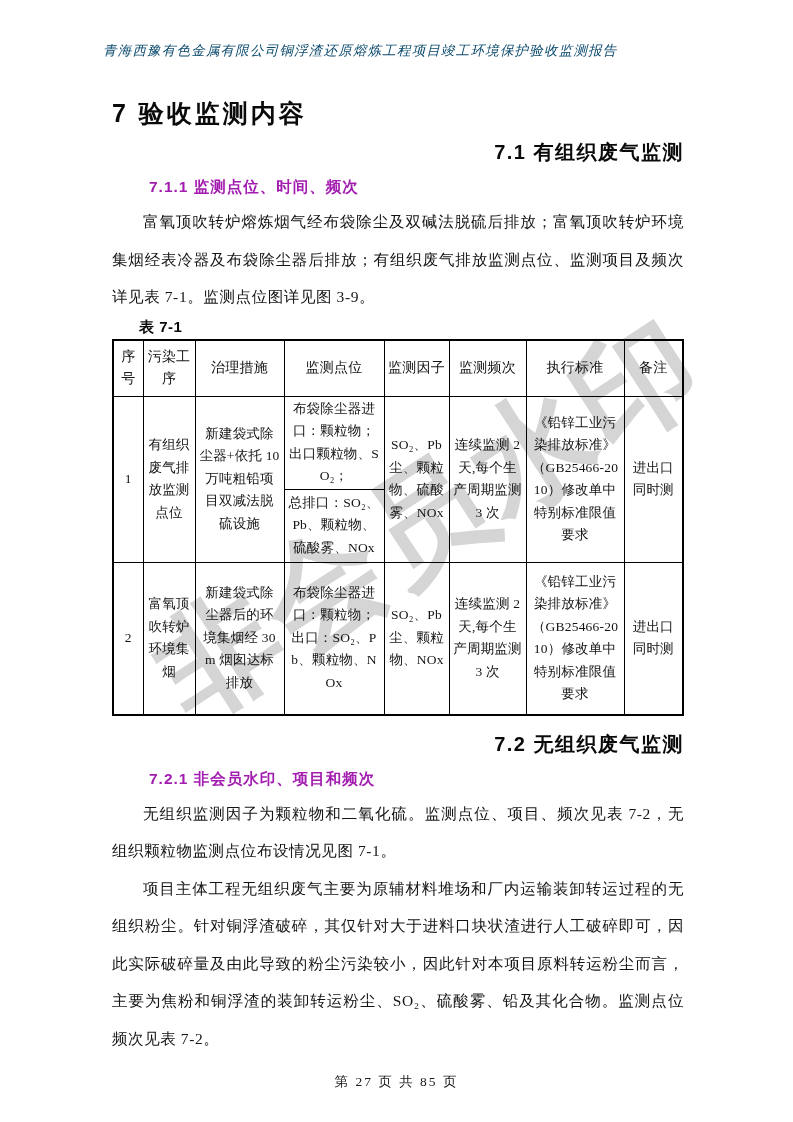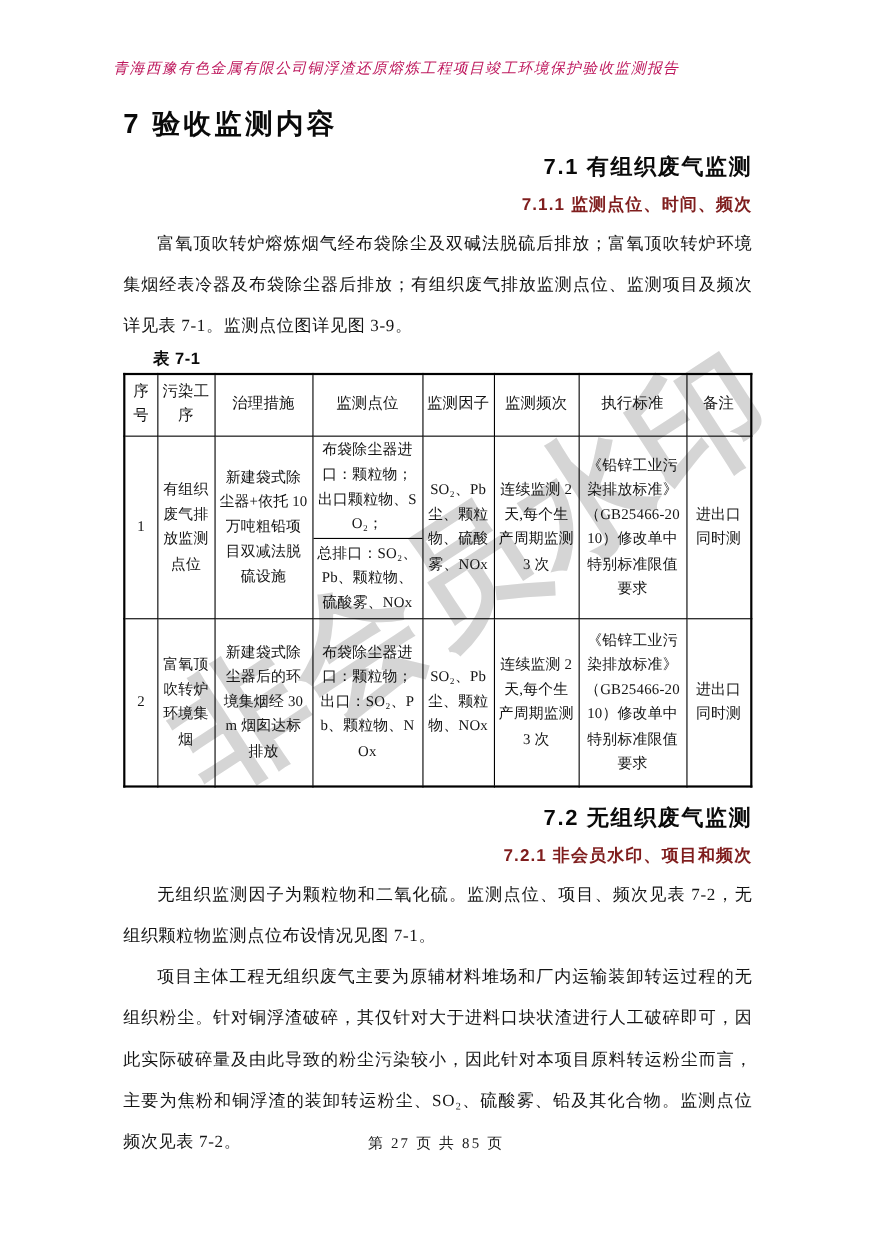--- a/index.html
+++ b/index.html
@@ -14,22 +14,22 @@
   .watermark {
     position:absolute; left:430px; top:520px;
     transform:translate(-50%,-50%) rotate(-33deg);
     font-size:120px; font-weight:bold;
     letter-spacing:4px; white-space:nowrap;
     color:#d5d5d5; z-index:0;
     font-family:"DejaVu Sans","Liberation Sans",sans-serif;
     user-select:none;
   }
   .doc-header {
-    position:absolute; top:53px; left:103px; z-index:1;
-    font-style:italic; font-size:13.5px; letter-spacing:1.2px; color:#be185d;
+    position:absolute; top:42px; left:103px; z-index:1;
+    font-style:italic; font-size:13.5px; letter-spacing:1.2px; color:#0c4a6e;
   }
   .content {
     position:absolute; left:112px; top:0; width:572px; z-index:1;
   }
   .h1 {
     margin:95px 0 0 0;
     font-family:"Liberation Sans","DejaVu Sans",sans-serif;
     font-weight:bold; font-size:25px; line-height:36px; letter-spacing:3px;
     color:#0a0a0a;
   }
@@ -37,22 +37,21 @@
     margin:6px 0 0 0;
     font-family:"Liberation Sans","DejaVu Sans",sans-serif;
     font-weight:bold; font-size:20px; line-height:30px; letter-spacing:1.5px;
     color:#0a0a0a;
     text-align:right;
   }
   .h3 {
     margin:9px 0 0 37px;
     font-family:"Liberation Sans","DejaVu Sans",sans-serif;
     font-weight:bold; font-size:15.5px; line-height:22px; letter-spacing:1px;
-    color:#7f1d1d;
-    text-align:right;
+    color:#a21caf;
   }
   .para {
     margin:5px 0 0 0;
     font-size:15.5px; line-height:37.5px; letter-spacing:0.6px;
     text-indent:31px; text-align:justify;
   }
   .caption-row {
     margin:1px 0 0 0; display:flex; align-items:baseline;
     font-family:"Liberation Sans","DejaVu Sans",sans-serif;
     font-weight:bold; font-size:15px; line-height:20px; letter-spacing:0.5px;
@@ -79,21 +78,21 @@
   .t71 tr.r1 > td { height:136px; }
   .t71 tr.r2 > td { height:149px; }
   .t71 td.point-cell { padding:0; }
   .point-cell .sub {
     display:flex; align-items:center; justify-content:center;
     padding:1px 3px; box-sizing:border-box;
   }
   .point-cell .sub-top { border-bottom:1px solid #000; min-height:66px; }
   .point-cell .sub-bottom { min-height:72px; }
   .footer {
-    position:absolute; left:0; right:0; top:1031px; z-index:1;
+    position:absolute; left:0; right:0; top:1073px; z-index:1;
     text-align:center; font-size:13.5px; letter-spacing:2px; color:#1a1a1a;
   }
 </style>
 </head>
 <body>
 
 <div class="page">
 
   <div class="watermark">非会员水印</div>
 

